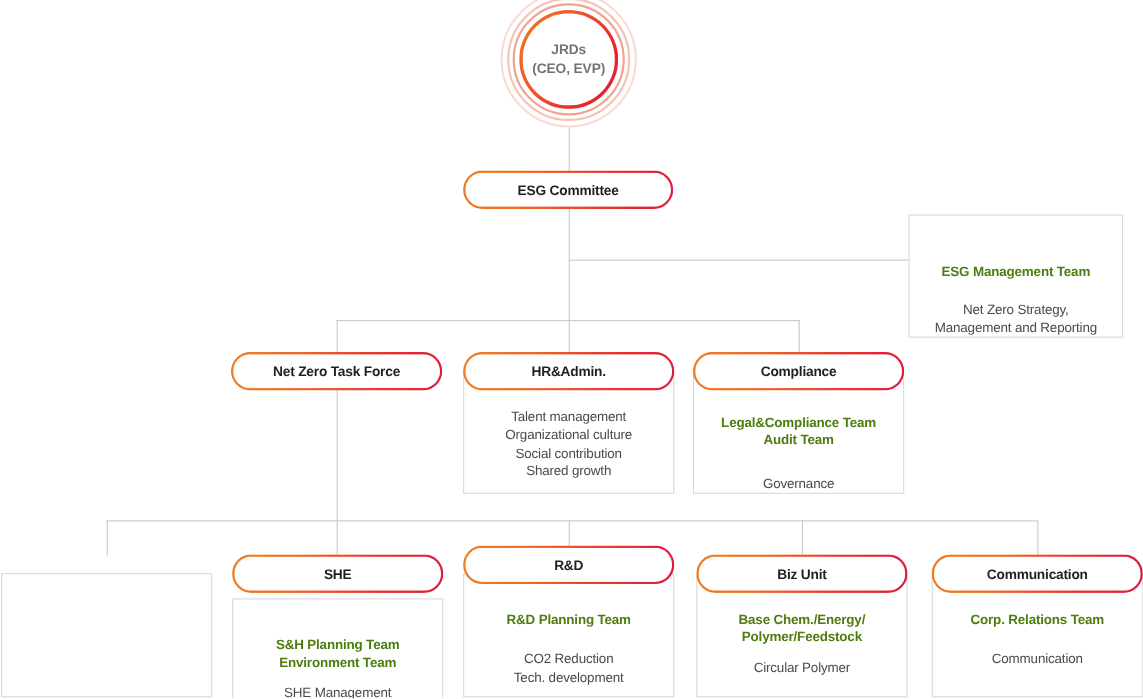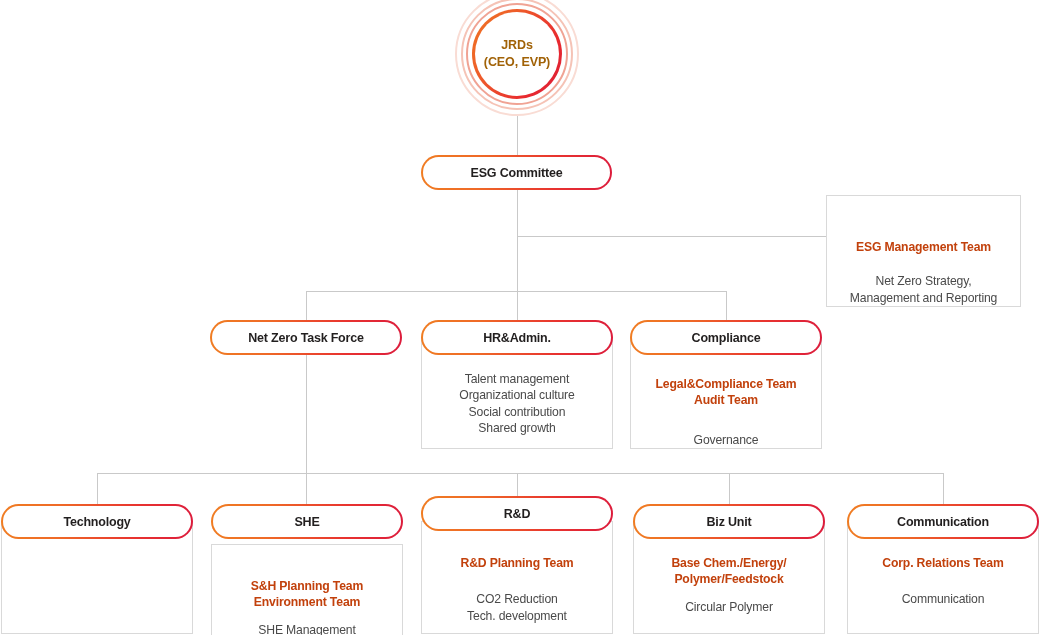--- a/index.html
+++ b/index.html
@@ -50,21 +50,21 @@
     background:
       linear-gradient(#fff, #fff) padding-box,
       linear-gradient(120deg, #ef7622 0%, #ee5a2a 35%, #e8282f 75%, #d81f37 100%) border-box;
   }
   .root-label {
     position: relative;
     z-index: 4;
     text-align: center;
     font-size: 12.5px;
     font-weight: bold;
-    color: #a16207;
+    color: #737373;
     line-height: 1.35;
     letter-spacing: -0.1px;
   }
 
   
   .pill {
     position: absolute;
     z-index: 3;
     box-sizing: border-box;
     display: flex;
@@ -88,21 +88,21 @@
     z-index: 2;
     box-sizing: border-box;
     border: 1px solid #d9d9d9;
     background: #ffffff;
     display: flex;
     flex-direction: column;
     align-items: center;
     text-align: center;
   }
   .card-teams {
-    color: #c2410c;
+    color: #4d7c0f;
     font-weight: bold;
     font-size: 12.2px;
     line-height: 1.32;
     letter-spacing: -0.15px;
   }
   .card-desc {
     color: #4a4a4a;
     font-size: 12.2px;
     line-height: 1.35;
     letter-spacing: -0.15px;
@@ -188,23 +188,20 @@
       <div>Governance</div>
     </div>
   </div>
   <div class="pill" style="left:630px; top:320px; width:192px; height:35px;">
     <span>Compliance</span>
   </div>
 
   <div class="card" style="left:1px; top:521px; width:192px; height:113px;">
     <div style="height:20px;"></div>
   </div>
-  <div class="pill" style="left:1px; top:504px; width:192px; height:35px;">
-    <span>Technology</span>
-  </div>
 
   <div class="card" style="left:211px; top:544px; width:192px; height:113px;">
     <div style="height:20px;"></div>
     <div class="card-teams" style="margin-top:13px;">
       <div>S&amp;H Planning Team</div>
       <div>Environment Team</div>
     </div>
     <div class="card-desc" style="margin-top:12px;">
       <div>SHE Management</div>
     </div>

